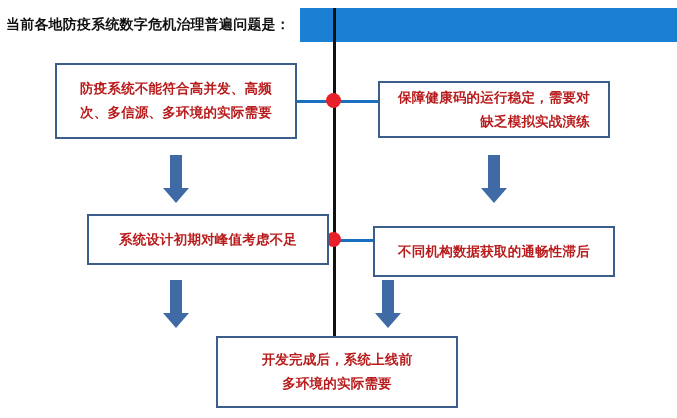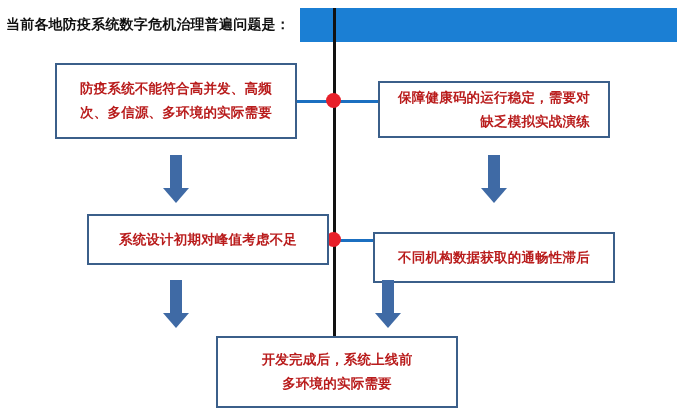--- a/index.html
+++ b/index.html
@@ -146,21 +146,21 @@
       <span>缺乏模拟实战演练</span>
     </div>
   </div>
 
   <div class="box" style="left:55px; top:214px; width:242px; height:51px;margin-left:32px;">
     <div>
       <span>系统设计初期对峰值考虑不足</span>
     </div>
   </div>
 
-  <div class="box" style="left:373px; top:232px; width:242px; height:51px;">
+  <div class="box" style="left:373px; top:226px; width:242px; height:51px;">
     <div>
       <span>不同机构数据获取的通畅性滞后</span>
     </div>
   </div>
 
   <div class="box" style="left:216px; top:336px; width:242px; height:72px;">
     <div>
       <span>开发完成后，系统上线前</span>
       <span>多环境的实际需要</span>
     </div>

